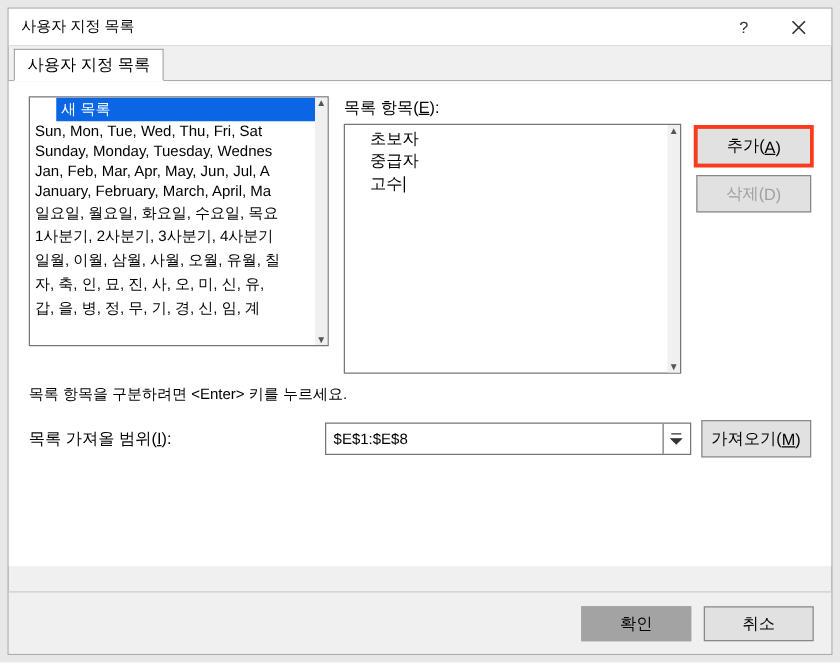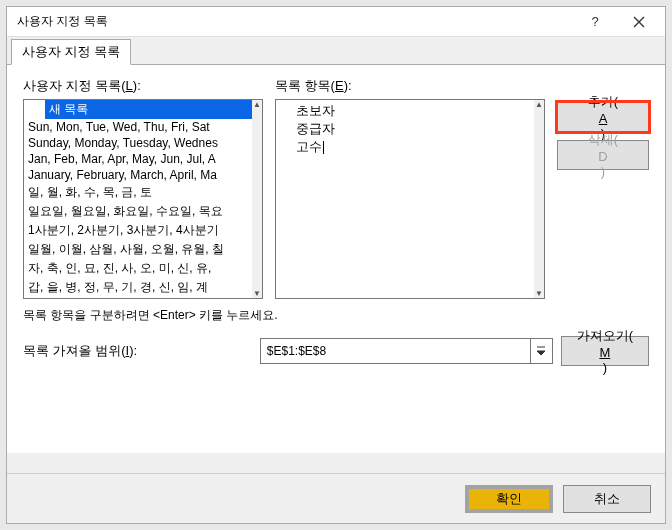--- a/index.html
+++ b/index.html
@@ -18,33 +18,33 @@
     .label { font-size: 12px; margin-bottom: 4px; }
     .listbox { width: 100%; height: 200px; border: 1px solid #777; background: #fff; overflow: hidden; position: relative; }
     .listbox .items { position:absolute; left:0; right:10px; top:0; bottom:0; overflow:hidden; }
     .listbox .scrollbar, .textarea .scrollbar { position: absolute; right: 0; top: 0; bottom: 0; width: 10px; background: #f0f0f0; display: flex; flex-direction: column; align-items: center; justify-content: space-between; }
     .scrollbar .arrow { font-size: 8px; color: #555; }
     .listitem { padding: 1px 4px; font-size: 12px; white-space: nowrap; overflow: hidden; }
     .listitem.selected { background: #0a66e4; color: #fff; margin-left: 21px; }
     .textarea { width: 100%; height: 200px; border: 1px solid #777; background: #fff; padding: 2px 20px; position: relative; font-size:12px; }
     .textarea .line { white-space: pre; }
     .caret::after { content: ""; display:inline-block; width:1px; height:13px; background:#000; vertical-align:text-bottom; margin-left:1px; }
-    .btn { height: 30px; border: 1px solid #888; background: #e1e1e1; font-size: 12px; display: flex; align-items: center; justify-content: center; padding: 0 6px; flex-direction: column; }
+    .btn { height: 30px; border: 1px solid #888; background: #e1e1e1; font-size: 12px; display: flex; align-items: center; justify-content: center; padding: 0 6px; }
     .btn.disabled { color: #a0a0a0; }
     .btn.highlight { outline: 3px solid #ff3a1a; outline-offset: -1px; }
     .below { margin-top: 8px; font-size: 12px; }
     .importrow { display: flex; align-items: center; gap: 8px; margin-top: 12px; }
     .importrow .ilabel { width: 240px; font-size: 12px; }
     .rangebox { display:flex; align-items:center; border:1px solid #777; background:#fff; height:26px; width:307px; }
     .rangebox .txt { flex:1; padding:0 6px; font-size:12px; }
     .rangebox .refbtn { width:22px; height:100%; border-left:1px solid #777; display:flex; align-items:center; justify-content:center; }
     .refbtn svg { width:12px; height:12px; }
     .footer { position:absolute; bottom:0; left:0; right:0; height:50px; border-top:1px solid #ccc; background:#f0f0f0; display:flex; align-items:center; justify-content:flex-end; gap:10px; padding-right:14px; }
     .footer .btn { width:88px; height:28px; }
-    .footer .btn.primary { border:4px solid #a3a3a3; background:#eab308; }
+    .footer .btn.primary { border:2px solid #a3a3a3; background:#a3a3a3; }
     .u { text-decoration: underline; }
   </style>
 </head>
 <body>
 
 <div class="dialog">
 
   <div class="titlebar">
     <span class="title">사용자 지정 목록</span>
     <div class="tbtn">?</div>
@@ -55,31 +55,27 @@
     </div>
   </div>
 
   <div class="tabstrip">
     <div class="tab"><span>사용자 지정 목록</span></div>
   </div>
 
   <div class="tabpanel">
     <div class="cols">
       <div class="col-left">
-        <div class="label">
-          <span>사용자 지정 목록(</span><span class="u">L</span><span>):</span>
-        </div>
         <div class="listbox">
           <div class="items" id="left-items">
               <div class="listitem selected">새 목록</div>
               <div class="listitem">Sun, Mon, Tue, Wed, Thu, Fri, Sat</div>
               <div class="listitem">Sunday, Monday, Tuesday, Wednes</div>
               <div class="listitem">Jan, Feb, Mar, Apr, May, Jun, Jul, A</div>
               <div class="listitem">January, February, March, April, Ma</div>
-              <div class="listitem">일, 월, 화, 수, 목, 금, 토</div>
               <div class="listitem">일요일, 월요일, 화요일, 수요일, 목요</div>
               <div class="listitem">1사분기, 2사분기, 3사분기, 4사분기</div>
               <div class="listitem">일월, 이월, 삼월, 사월, 오월, 유월, 칠</div>
               <div class="listitem">자, 축, 인, 묘, 진, 사, 오, 미, 신, 유,</div>
               <div class="listitem">갑, 을, 병, 정, 무, 기, 경, 신, 임, 계</div>
             </div>
           <div class="scrollbar">
             <span class="arrow">▲</span>
             <span class="arrow">▼</span>
           </div>

